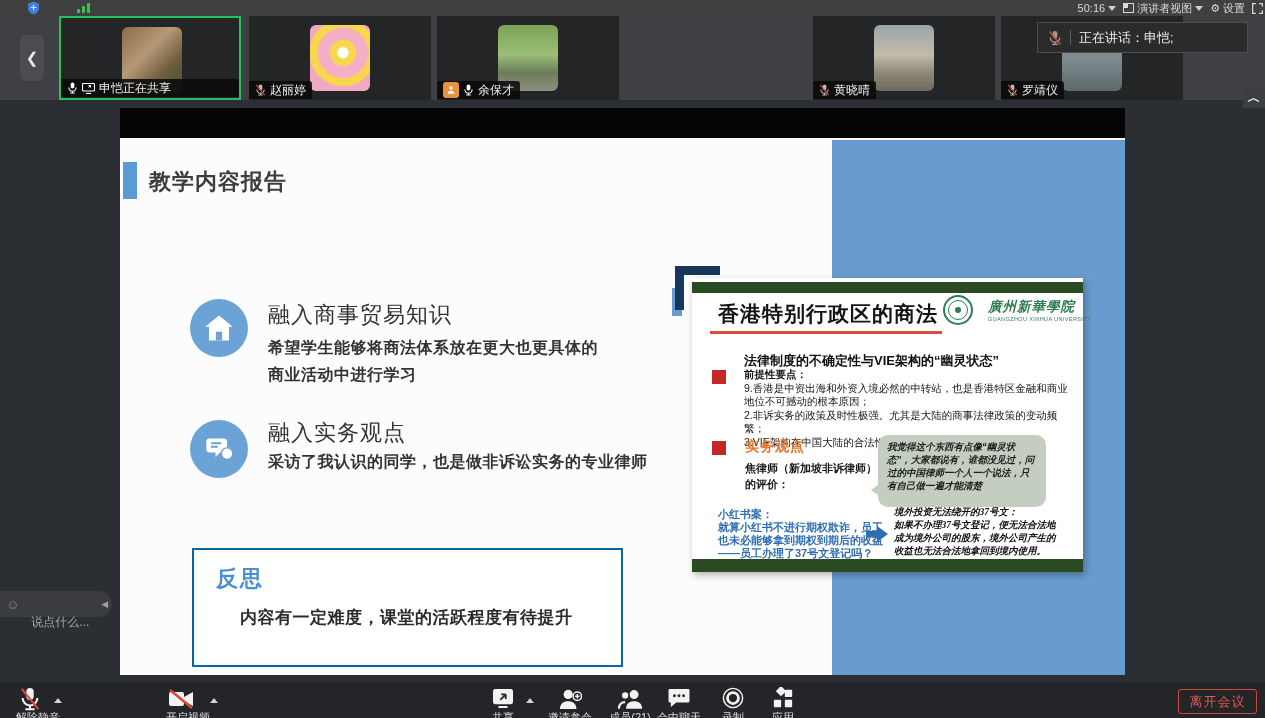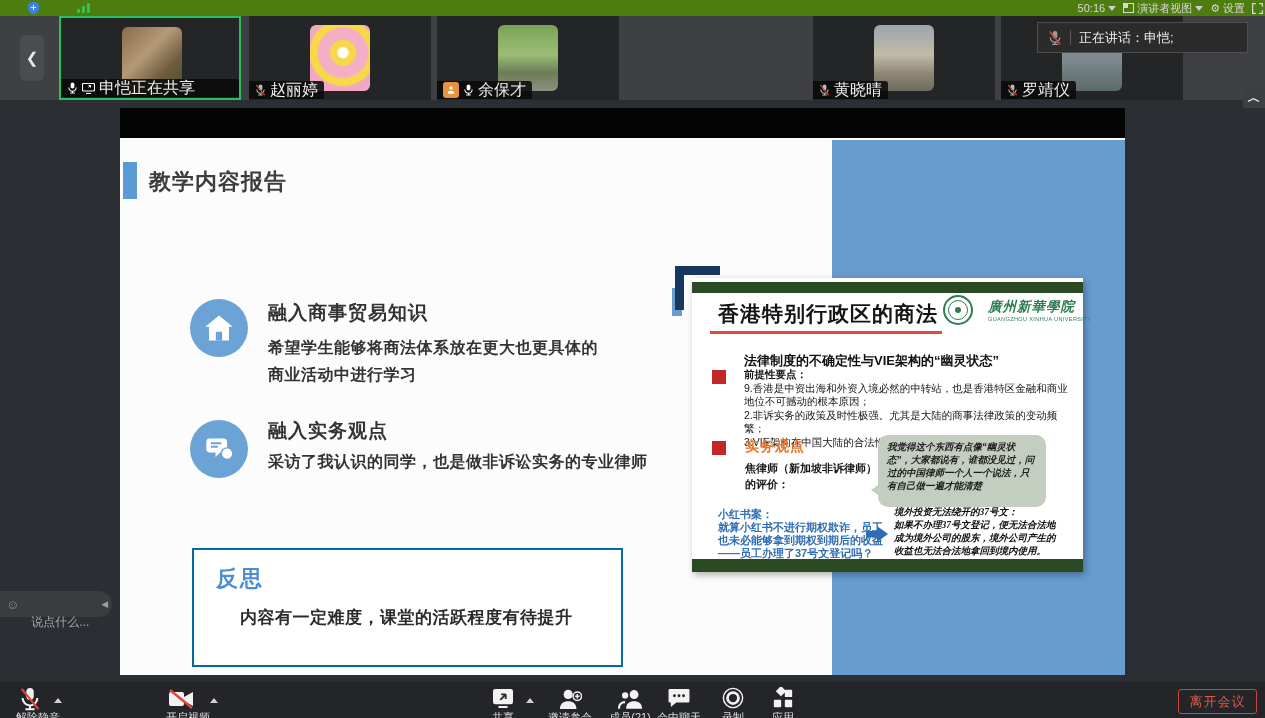--- a/index.html
+++ b/index.html
@@ -2,21 +2,21 @@
 <html><head>
 <meta charset="utf-8">
 <style>
   * { margin:0; padding:0; box-sizing:border-box; }
   html,body { width:1265px; height:718px; overflow:hidden; background:#2b2e33;
               font-family:"Liberation Sans","DejaVu Sans",sans-serif; }
   #app { position:absolute; inset:0; width:1265px; height:718px; overflow:hidden; }
   .abs { position:absolute; }
 
   
-  .topbar { left:0; top:0; width:1265px; height:16px; background:#4d7c0f; z-index:40; }
+  .topbar { left:0; top:0; width:1265px; height:16px; background:#404040; z-index:40; }
   .sig-bars { display:flex; align-items:flex-end; gap:2px; }
   .sig-bars i { width:3px; background:#35c24f; border-radius:1px; display:block; }
   .topbar-right { right:2px; top:0; height:16px; display:flex; align-items:center; gap:7px;
                   color:#d8d8d8; font-size:11px; z-index:41; }
   .tb-btn { display:flex; align-items:center; gap:3px; cursor:default; color:#d8d8d8; }
   .caret-down { width:0; height:0; border-left:4px solid transparent; border-right:4px solid transparent;
                 border-top:5px solid #cfcfcf; display:inline-block; }
   .layout-ic { width:11px; height:10px; border:1.5px solid #d8d8d8; position:relative; }
   .layout-ic::after{ content:""; position:absolute; left:-1px; top:-1px; width:5px; height:5px; background:#d8d8d8; }
 
@@ -27,21 +27,21 @@
   .thumb { position:absolute; top:9px; left:61px; width:60px; height:66px; border-radius:6px; }
   .thumb.t1 { background:linear-gradient(135deg,#8a6a4a,#b59a78 40%,#6f5c3e 70%,#44502f); }
   .thumb.t2 { background:radial-gradient(circle at 55% 42%,#ffffff 0 9%,#f7d84a 13% 24%,#f4aec6 28% 48%,#f7d84a 52% 64%,#f2a8c2 68% 100%); }
   .thumb.t3 { background:linear-gradient(180deg,#79a356,#9cbd77 45%,#6a7d58 72%,#8e8f7e); }
   .thumb.t4 { background:repeating-linear-gradient(90deg,rgba(10,20,10,.65) 0 2px,transparent 2px 13px),
                          repeating-linear-gradient(0deg,rgba(10,20,10,.65) 0 2px,transparent 2px 13px),
                          linear-gradient(180deg,#2f6d35,#57a348 40%,#1d3a22 80%,#101f14); }
   .thumb.t5 { background:linear-gradient(180deg,#9aa5ad,#c2bba8 45%,#8d8573 75%,#6e6a5e); }
   .thumb.t6 { background:linear-gradient(180deg,#8d9aa5,#7d8a8f 50%,#5d6a6a); }
   .tile-label { position:absolute; left:0; bottom:1px; height:18px; background:rgba(10,10,10,.88);
-                display:flex; align-items:center; gap:4px; padding:0 6px; color:#ededed; font-size:16px;
+                display:flex; align-items:center; gap:4px; padding:0 6px; color:#ededed; font-size:12px;
                 white-space:nowrap; border-radius:0 3px 0 0; }
   .hand-box { width:16px; height:16px; background:#e8923d; border-radius:3px; display:flex;
               align-items:center; justify-content:center; }
   .strip-nav { left:20px; top:35px; width:24px; height:46px; background:#4a4c4f; border-radius:6px;
                color:#e8e8e8; font-size:15px; display:flex; align-items:center; justify-content:center; z-index:22;}
   .collapse-btn { left:1243px; top:87px; width:22px; height:21px; background:#3c3e41; color:#fff;
                   font-size:13px; font-weight:bold; display:flex; align-items:center; justify-content:center; z-index:45;}
   .toast { left:1037px; top:22px; width:211px; height:31px; background:#2b2b2b; border:1px solid #4e4e4e;
            display:flex; align-items:center; gap:8px; padding:0 10px; z-index:30; }
   .toast-div { width:1px; height:15px; background:#5a5a5a; }
@@ -50,21 +50,21 @@
   
   .share-black { left:120px; top:108px; width:1005px; height:30px; background:#040404; }
   .share-white { left:120px; top:138px; width:1005px; height:537px; background:#fcfcfc; }
   .blue-panel { left:832px; top:140px; width:293px; height:535px; background:#689bce; }
 
   .slide-title-bullet { left:123px; top:162px; width:14px; height:37px; background:#5b9bd5; }
   .slide-title { left:149px; top:167px; font-size:22px; font-weight:bold; color:#3d3d3d; letter-spacing:1px; }
 
   .pt-circle { width:58px; height:58px; border-radius:50%; background:#6ba3d6; display:flex;
                align-items:center; justify-content:center; }
-  .pt-heading { font-size:19px; font-weight:bold; color:#333; letter-spacing:1px; }
+  .pt-heading { font-size:22px; font-weight:normal; color:#333; letter-spacing:1px; }
   .pt-body { font-size:16px; color:#333; font-weight:bold; line-height:27px; letter-spacing:.5px; }
 
   .reflect-box { left:192px; top:548px; width:431px; height:119px; background:#fff; border:2px solid #0369a1; }
   .reflect-title { position:absolute; left:22px; top:14px; font-size:22px; font-weight:bold; color:#4a8fd4; letter-spacing:2px;}
   .reflect-body { position:absolute; left:46px; top:56px; font-size:17px; font-weight:bold; color:#2b2b2b; letter-spacing:.5px;}
 
   
   .embed { left:692px; top:278px; width:391px; height:294px; background:#fff;
            box-shadow:2px 3px 7px rgba(0,0,0,.3); z-index:5; }
   .embed-bar-top { position:absolute; left:0; top:4px; width:391px; height:11px; background:#2a4a24; }

